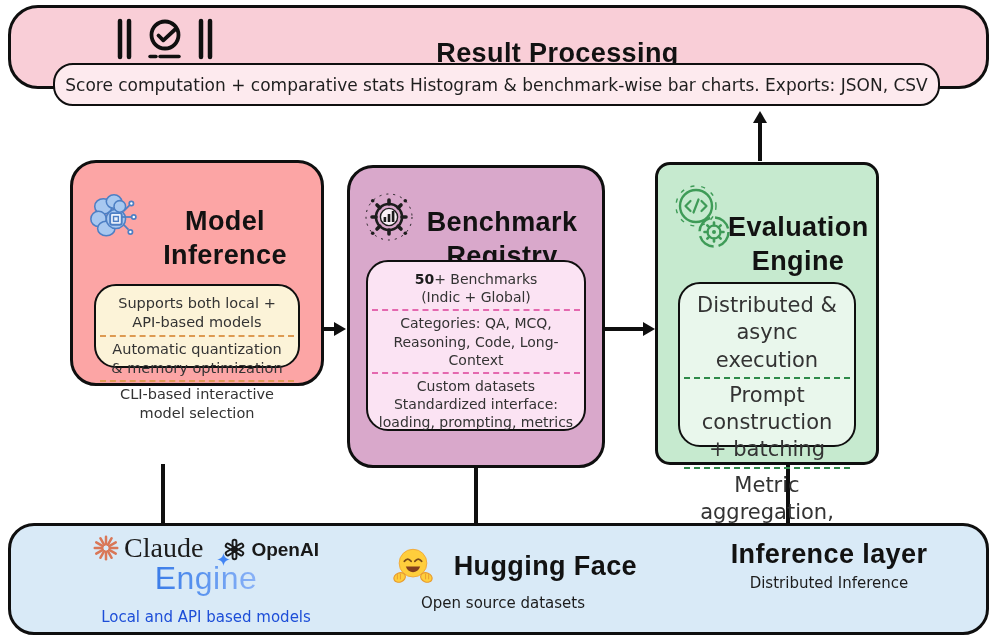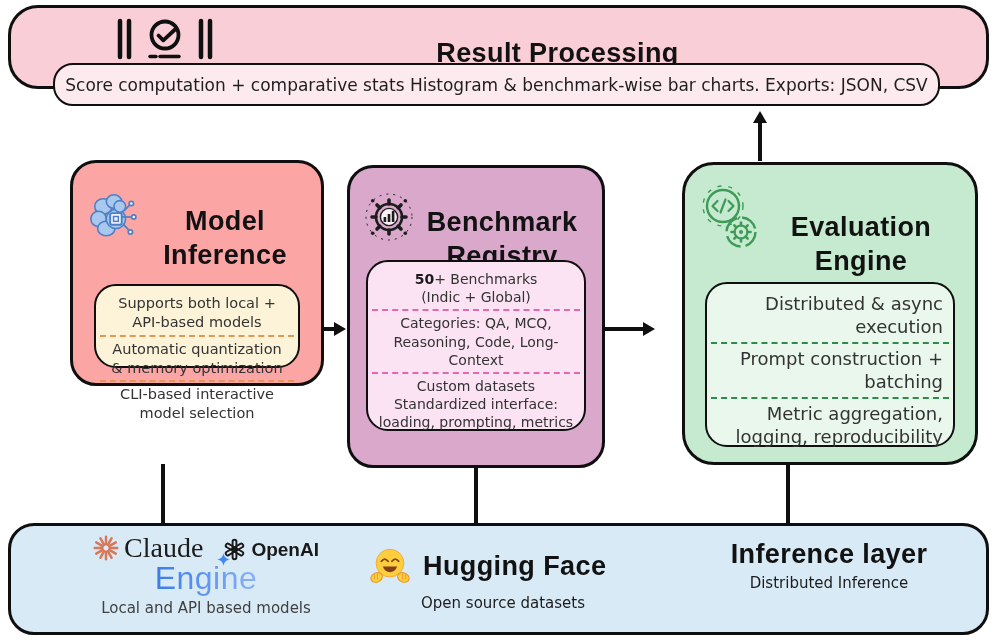--- a/index.html
+++ b/index.html
@@ -33,45 +33,45 @@
   .model .sect + .sect { border-top:2px dashed #dd9a52; }
 
   .benchmark { left:347px; top:165px; width:258px; height:303px; background:#d9a8cb; border-radius:26px; }
   .benchmark .title { top:16px; left:58px; right:6px; }
   .benchmark .icon  { left:13px; top:23px; }
   .benchmark .inner { left:16px; right:16px; top:92px; bottom:34px; background:#fbe3f3; }
   .benchmark .sect  { font-size:14px; }
   .benchmark .sect + .sect { border-top:2px dashed #e468af; }
   .bold-num { font-weight:700; color:#1c1c1c; }
 
-  .eval { left:682px; top:162px; width:296px; height:303px; background:#c6eacf; border-radius:32px; }
+  .eval { left:655px; top:162px; width:224px; height:303px; background:#c6eacf; border-radius:15px; }
   .eval .title { top:24px; left:70px; right:8px; }
   .eval .icon  { left:15px; top:20px; }
   .eval .inner { left:20px; right:20px; top:117px; bottom:15px; background:#e9f7ec; }
-  .eval .sect  { font-size:18px;text-align:right; }
+  .eval .sect  { font-size:21px; }
   .eval .sect + .sect { border-top:2px dashed #2e8b4a; }
 
   
   .infra { left:8px; top:523px; width:981px; height:112px; background:#d9eaf7; border-radius:26px; }
   .providers { position:absolute; left:30px; top:6px; width:330px; text-align:center; }
   .prov-row1 { display:flex; align-items:center; justify-content:center; gap:20px; }
   .claude-wrap,.openai-wrap { display:flex; align-items:center; }
   .claude-wrap { gap:5px; }
   .openai-wrap { gap:5px; margin-top:3px; }
   .claude-text { font-family:"Liberation Serif","DejaVu Serif",serif; font-size:28px; color:#1c1c1c; }
   .openai-text { font-size:19px; font-weight:700; color:#191919; font-family:"Liberation Sans",sans-serif; }
   .gemini-wrap { position:relative; display:inline-block; margin-top:-4px; }
   .gemini-text { font-family:"Liberation Sans","DejaVu Sans",sans-serif; font-size:32px; font-weight:500; letter-spacing:.5px;
                  background:linear-gradient(90deg,#3b7ce8 0%,#5b94ef 45%,#8ab2f7 100%);
                  -webkit-background-clip:text; background-clip:text; color:transparent; }
   .gemini-sparkle { position:absolute; top:-7px; left:61%; }
-  .models-caption { margin:2px auto 0; width:220px; font-size:15px; line-height:1.28; color:#404040; }
+  .models-caption { margin:11px auto 0; width:220px; font-size:15px; line-height:1.28; color:#1d4ed8; }
 
   .hf { position:absolute; left:358px; top:20px; width:268px; text-align:center; }
-  .hf-row { display:flex; align-items:center; justify-content:flex-start; gap:12px; }
+  .hf-row { display:flex; align-items:center; justify-content:flex-end; gap:20px; }
   .hf-title { font-size:27px; font-weight:800; }
   .hf-caption { font-size:15px; margin-top:8px; color:#1c1c1c; }
 
   .inf { position:absolute; left:668px; top:13px; width:300px; text-align:center; }
   .inf-title { font-size:27px; font-weight:800; }
   .inf-caption { font-size:15px; margin-top:4px; color:#1c1c1c; }
 
   
   .arrow-r { position:absolute; height:3.5px; background:#0f0f0f; }
   .arrow-r::after { content:""; position:absolute; right:-11px; top:50%; transform:translateY(-50%);

